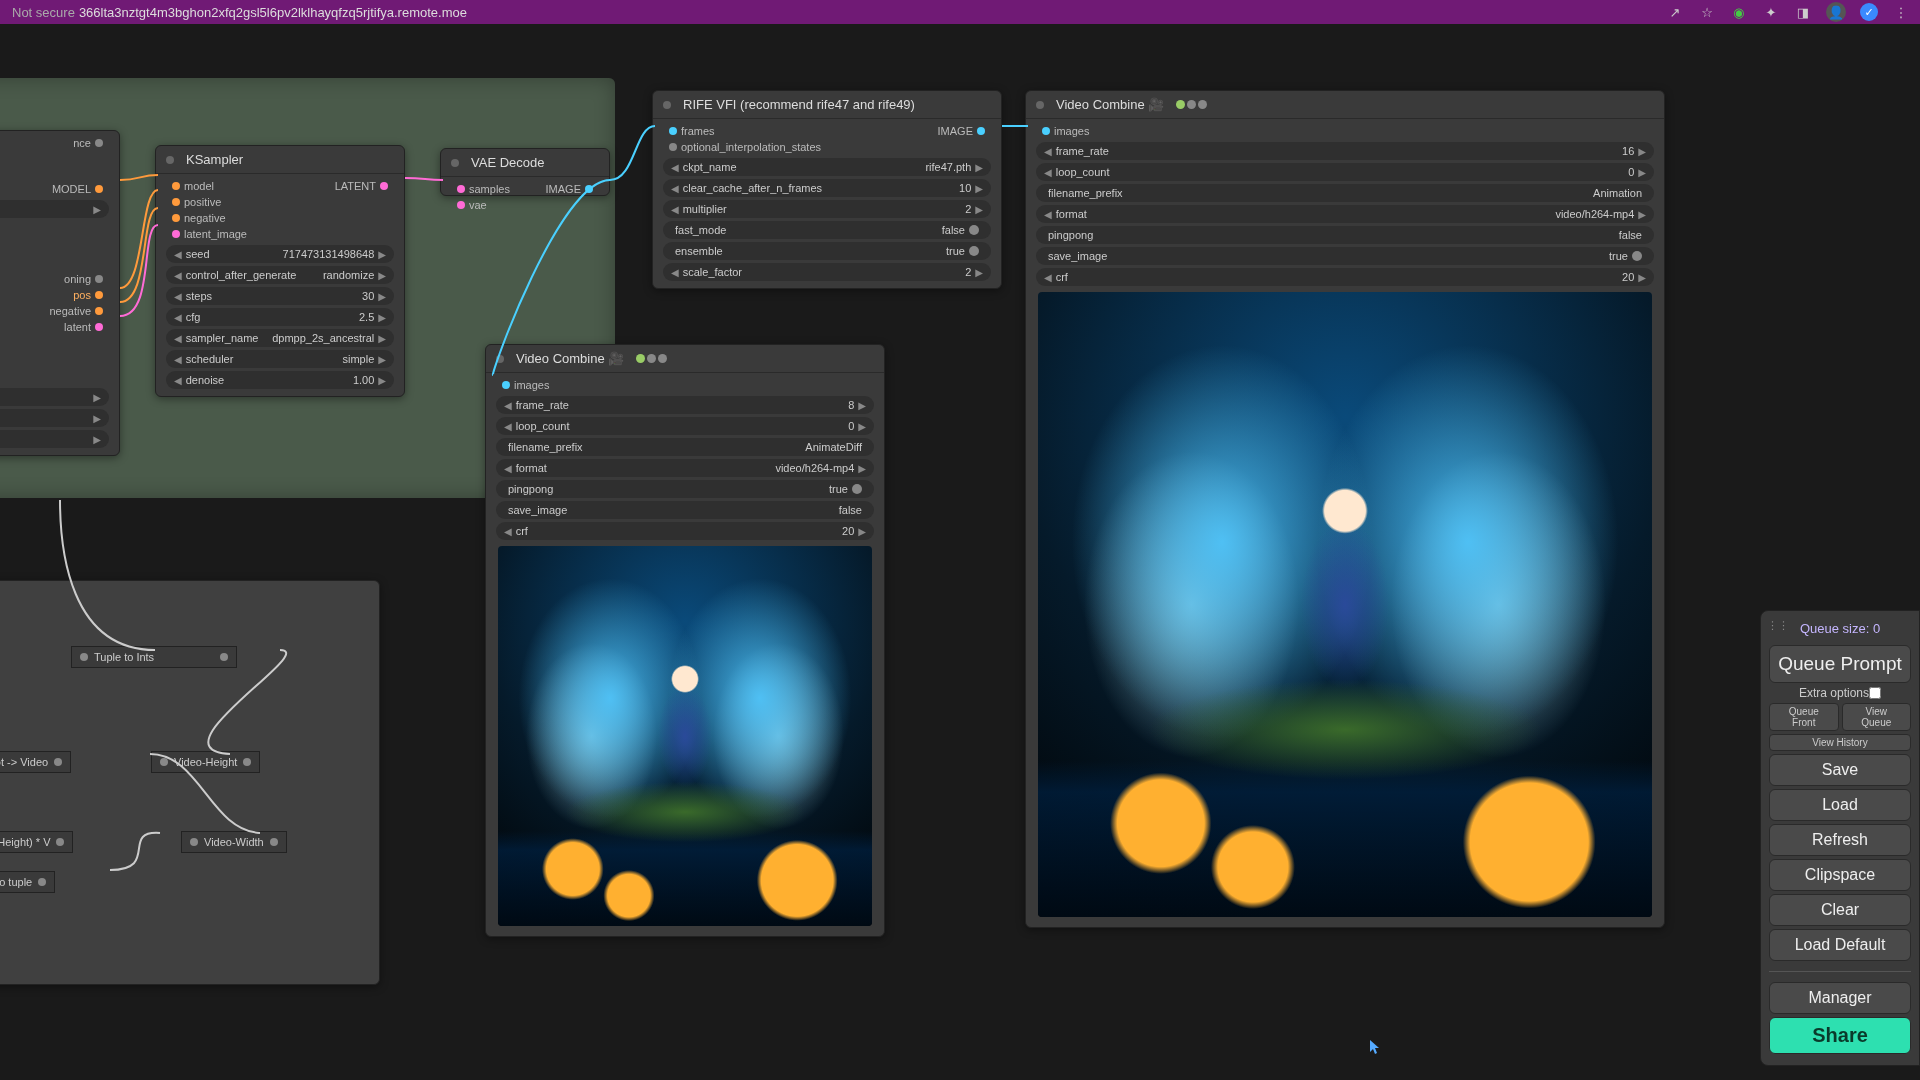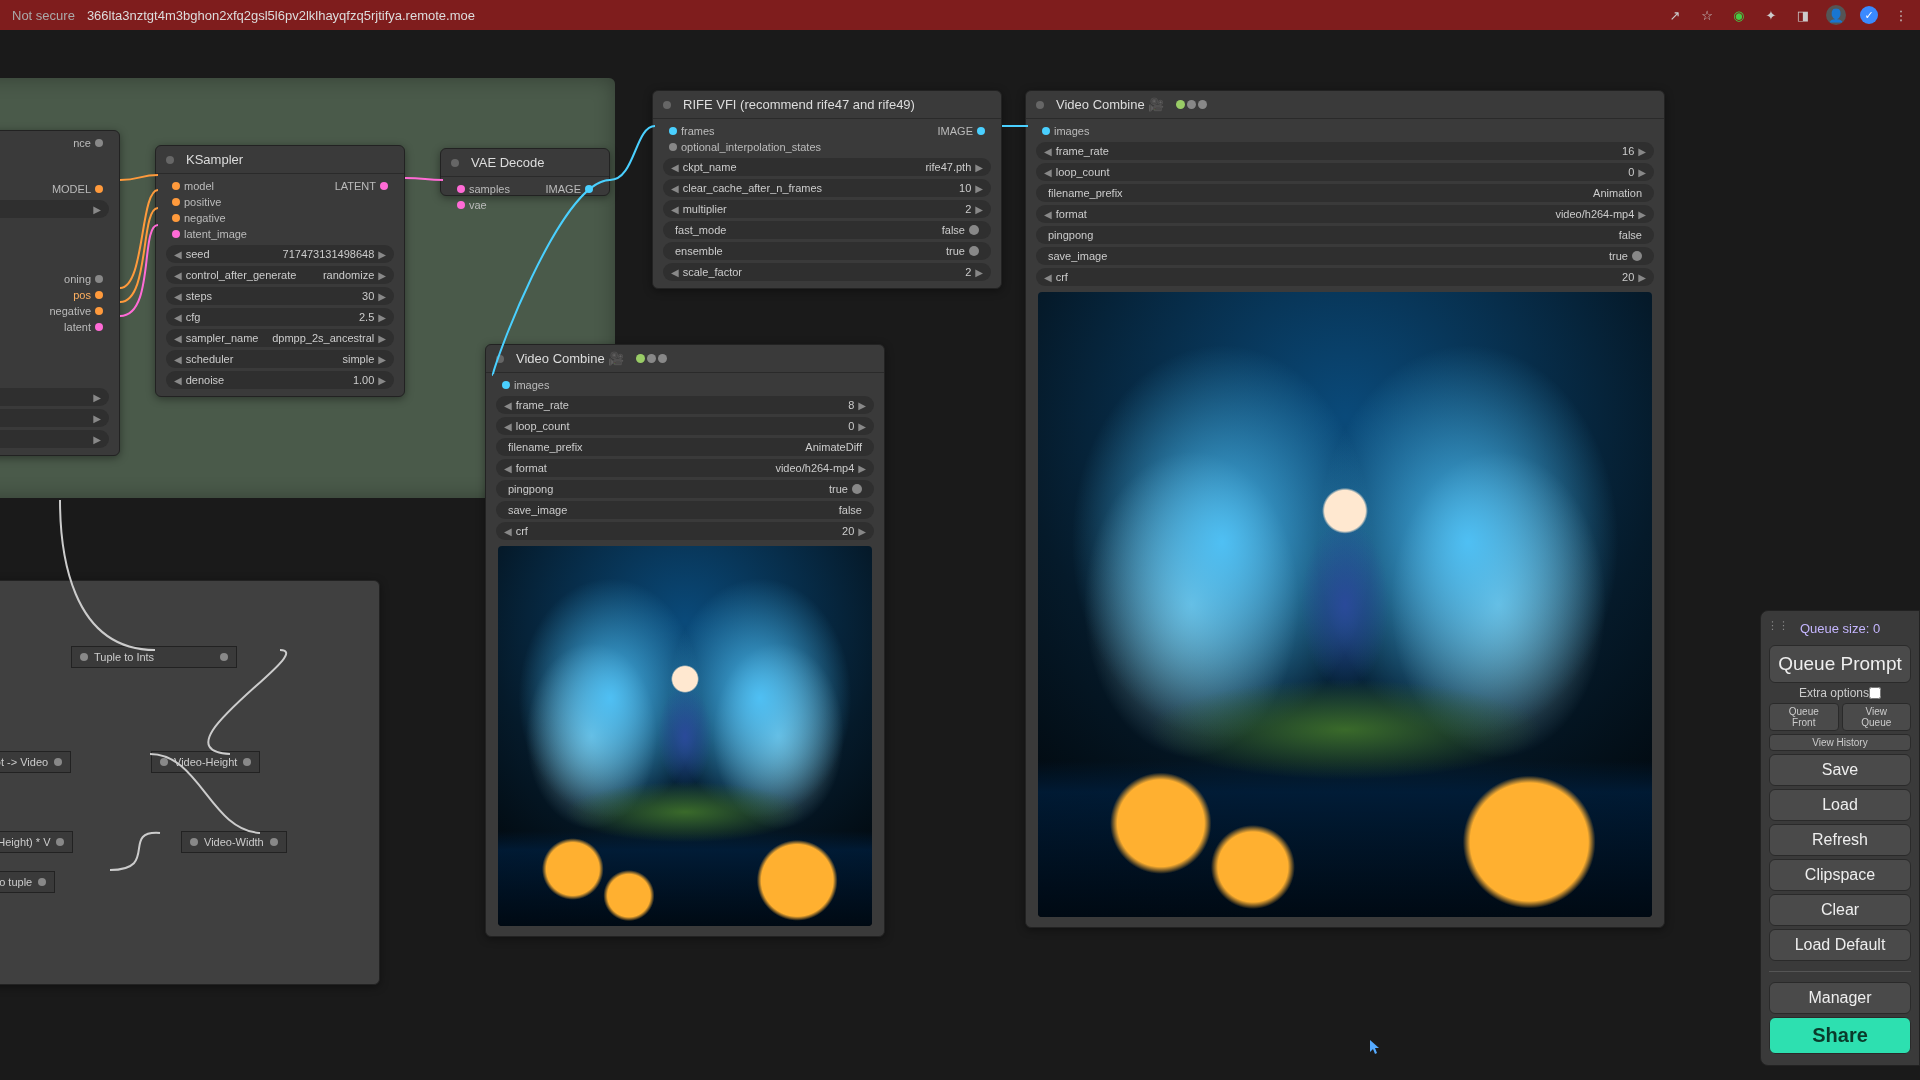--- a/index.html
+++ b/index.html
@@ -1,18 +1,18 @@
 <!DOCTYPE html>
 <html><head>
 <meta charset="utf-8">
 <style>
 *{margin:0;padding:0;box-sizing:border-box;font-family:Arial,sans-serif;-webkit-font-smoothing:antialiased}
 body{background:#1a1a1a;color:#ccc;width:1920px;height:1080px;overflow:hidden;position:relative}
-.browser-bar{position:absolute;top:0;left:0;right:0;height:30px;background:#7f1d1d;display:flex;align-items:center;padding:0 12px;font-size:13px;color:#aaa}
-.browser-bar .url{margin-left:12px;color:#ddd}
+.browser-bar{position:absolute;top:0;left:0;right:0;height:24px;background:#701a75;display:flex;align-items:center;padding:0 12px;font-size:13px;color:#aaa}
+.browser-bar .url{margin-left:4px;color:#ddd}
 .browser-icons{position:absolute;right:10px;display:flex;gap:14px;align-items:center}
 .browser-icons span{width:18px;height:18px;display:inline-flex;align-items:center;justify-content:center;color:#ccc}
 .canvas{position:absolute;top:30px;left:0;right:0;bottom:0;background:#1a1a1a}
 .node{position:absolute;background:#3a3a3a;border:1px solid #222;border-radius:6px;box-shadow:0 2px 8px rgba(0,0,0,.4)}
 .node-header{padding:6px 10px;font-size:13px;color:#ddd;border-bottom:1px solid #2a2a2a;display:flex;align-items:center;gap:12px}
 .node-header .dot{width:8px;height:8px;border-radius:50%;background:#666}
 .node-body{padding:4px 6px}
 .slot-row{display:flex;justify-content:space-between;align-items:center;font-size:11px;color:#bbb;padding:2px 6px}
 .slot-dot{width:8px;height:8px;border-radius:50%;display:inline-block;margin:0 4px}
 .slot-dot.orange{background:#ff9a3c}

